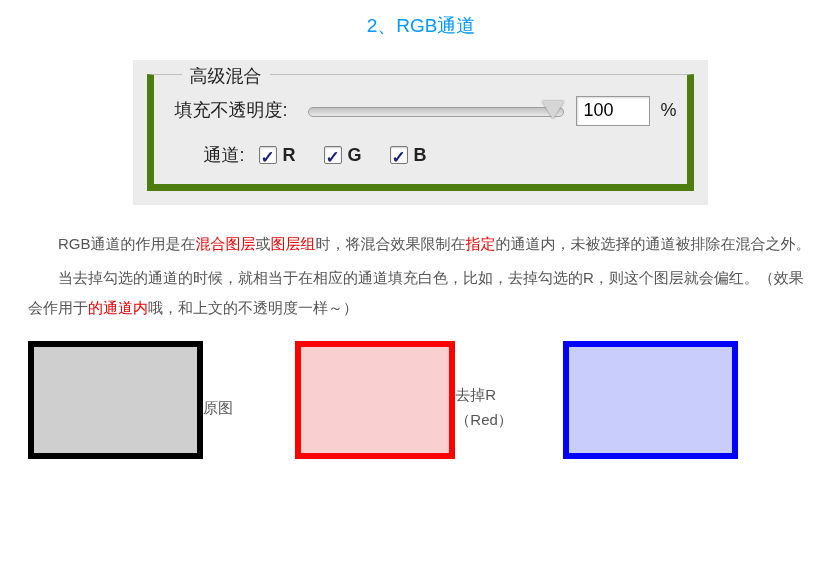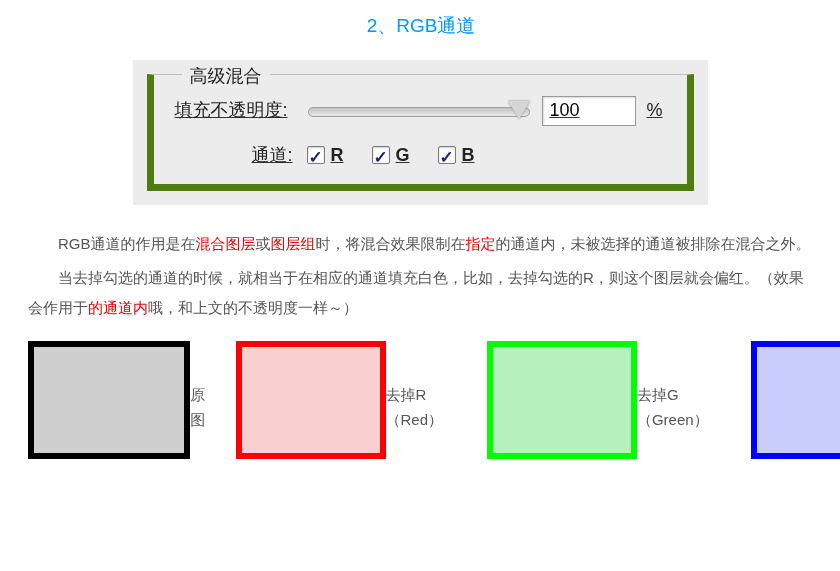--- a/index.html
+++ b/index.html
@@ -31,23 +31,22 @@
       margin-bottom: 24px;
     }
     .panel {
       width: 575px;
       background: #ececec;
       padding: 14px 14px 14px 14px;
     }
     .fieldset {
       border: 7px solid #4d7c0f;
       border-top: 1px solid #bfbfbf;
-      padding: 14px 24px 14px 14px;
+      padding: 14px 10px 14px 14px;
       position: relative;
-      text-decoration: underline;
     }
     .fieldset-legend {
       position: absolute;
       top: -14px;
       left: 28px;
       padding: 0 8px;
       font-size: 18px;
       background: #ececec;
       color: #222;
     }
@@ -86,39 +85,39 @@
       right: 0px;
       top: 0px;
       width: 0;
       height: 0;
       border-left: 11px solid transparent;
       border-right: 11px solid transparent;
       border-top: 18px solid #d6d6d6;
       filter: drop-shadow(0 0 1px #888);
     }
     .value-box {
-      width: 94px;
+      width: 74px;
       height: 30px;
       background: #fff;
       border: 1px solid #999;
       box-shadow: inset 1px 1px 2px rgba(0,0,0,.15);
       font-size: 18px;
       text-align: left;
       padding: 2px 6px;
       font-family: Arial, sans-serif;
     }
     .percent {
       font-size: 18px;
       margin-left: 10px;
       color: #222;
     }
     .row2 {
       display: flex;
       align-items: center;
-      margin-left: 84px;
+      margin-left: 36px;
     }
     .label-channel {
       font-size: 18px;
       color: #222;
       margin-right: 14px;
     }
     .checkbox-group {
       display: flex;
       gap: 28px;
     }
@@ -241,19 +240,15 @@
 <div class="swatches">
   <div class="swatch-item">
     <div class="swatch sw-orig"></div>
     <div class="swatch-caption">原图</div>
   </div>
   <div class="swatch-item">
     <div class="swatch sw-r"></div>
     <div class="swatch-caption">去掉R（Red）</div>
   </div>
   <div class="swatch-item">
-    <div class="swatch sw-g"></div>
-    <div class="swatch-caption">去掉G（Green）</div>
-  </div>
-  <div class="swatch-item">
     <div class="swatch sw-b"></div>
   </div>
 </div>
 
 </body></html>

